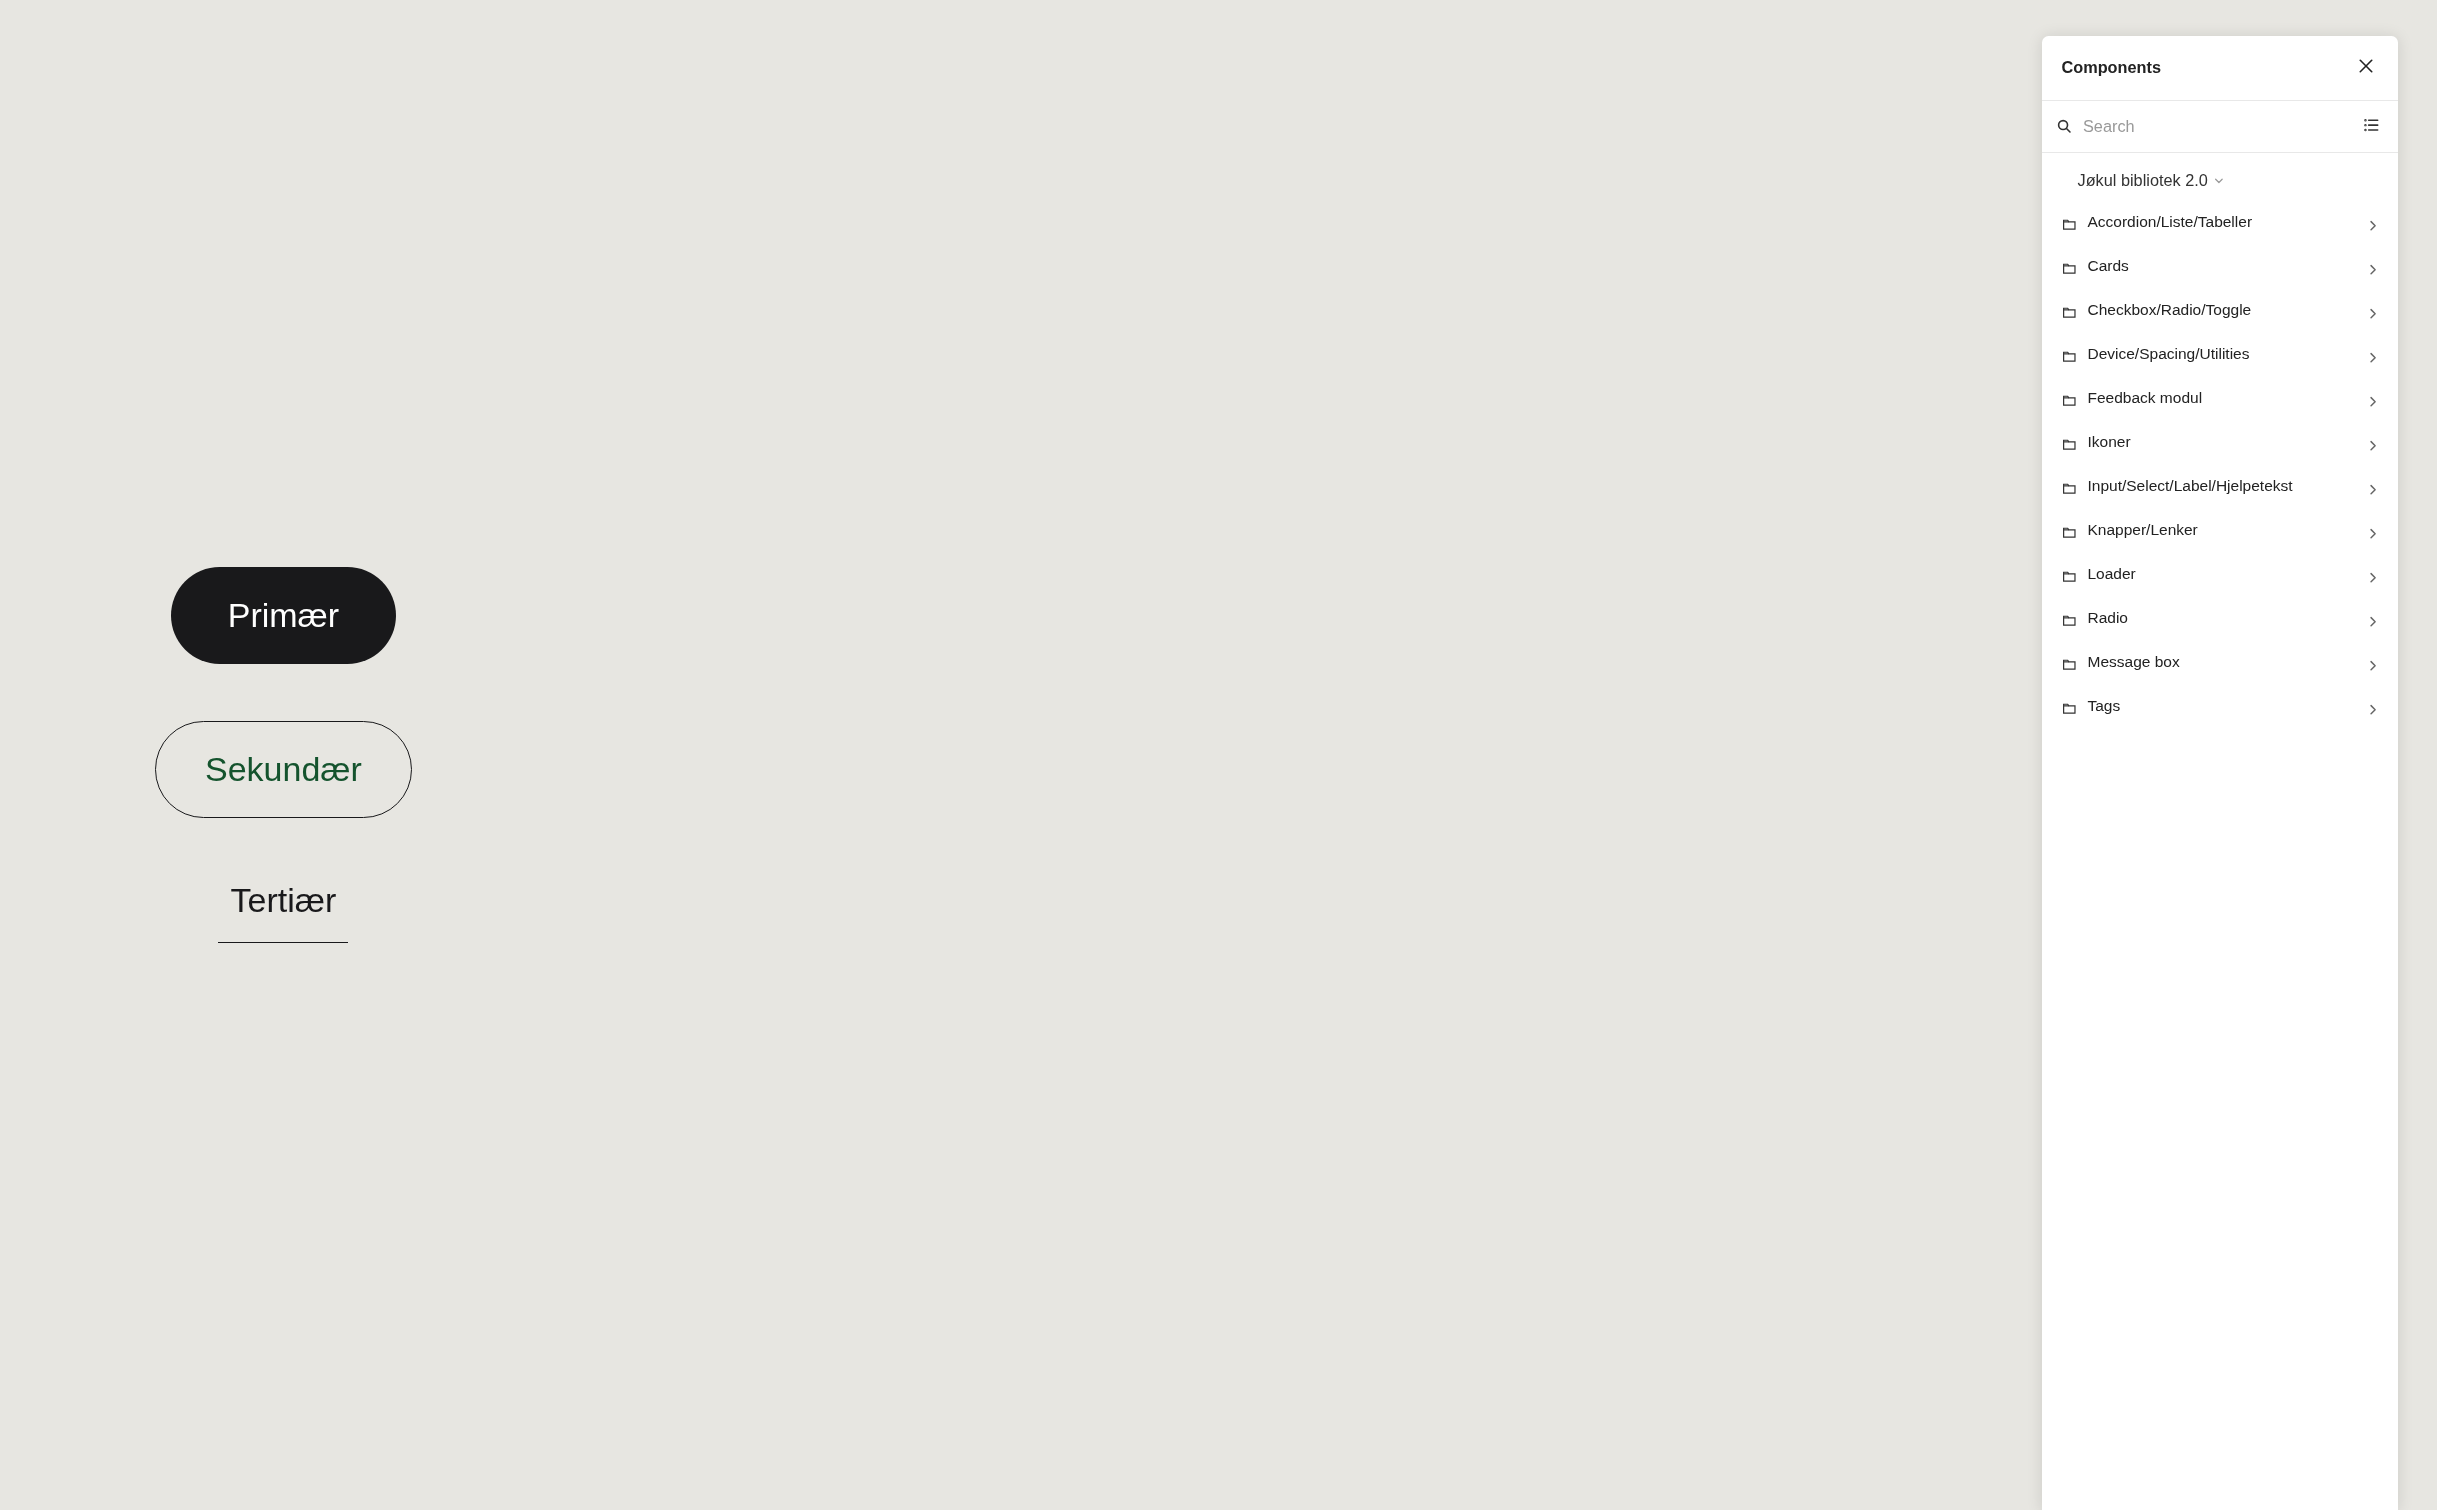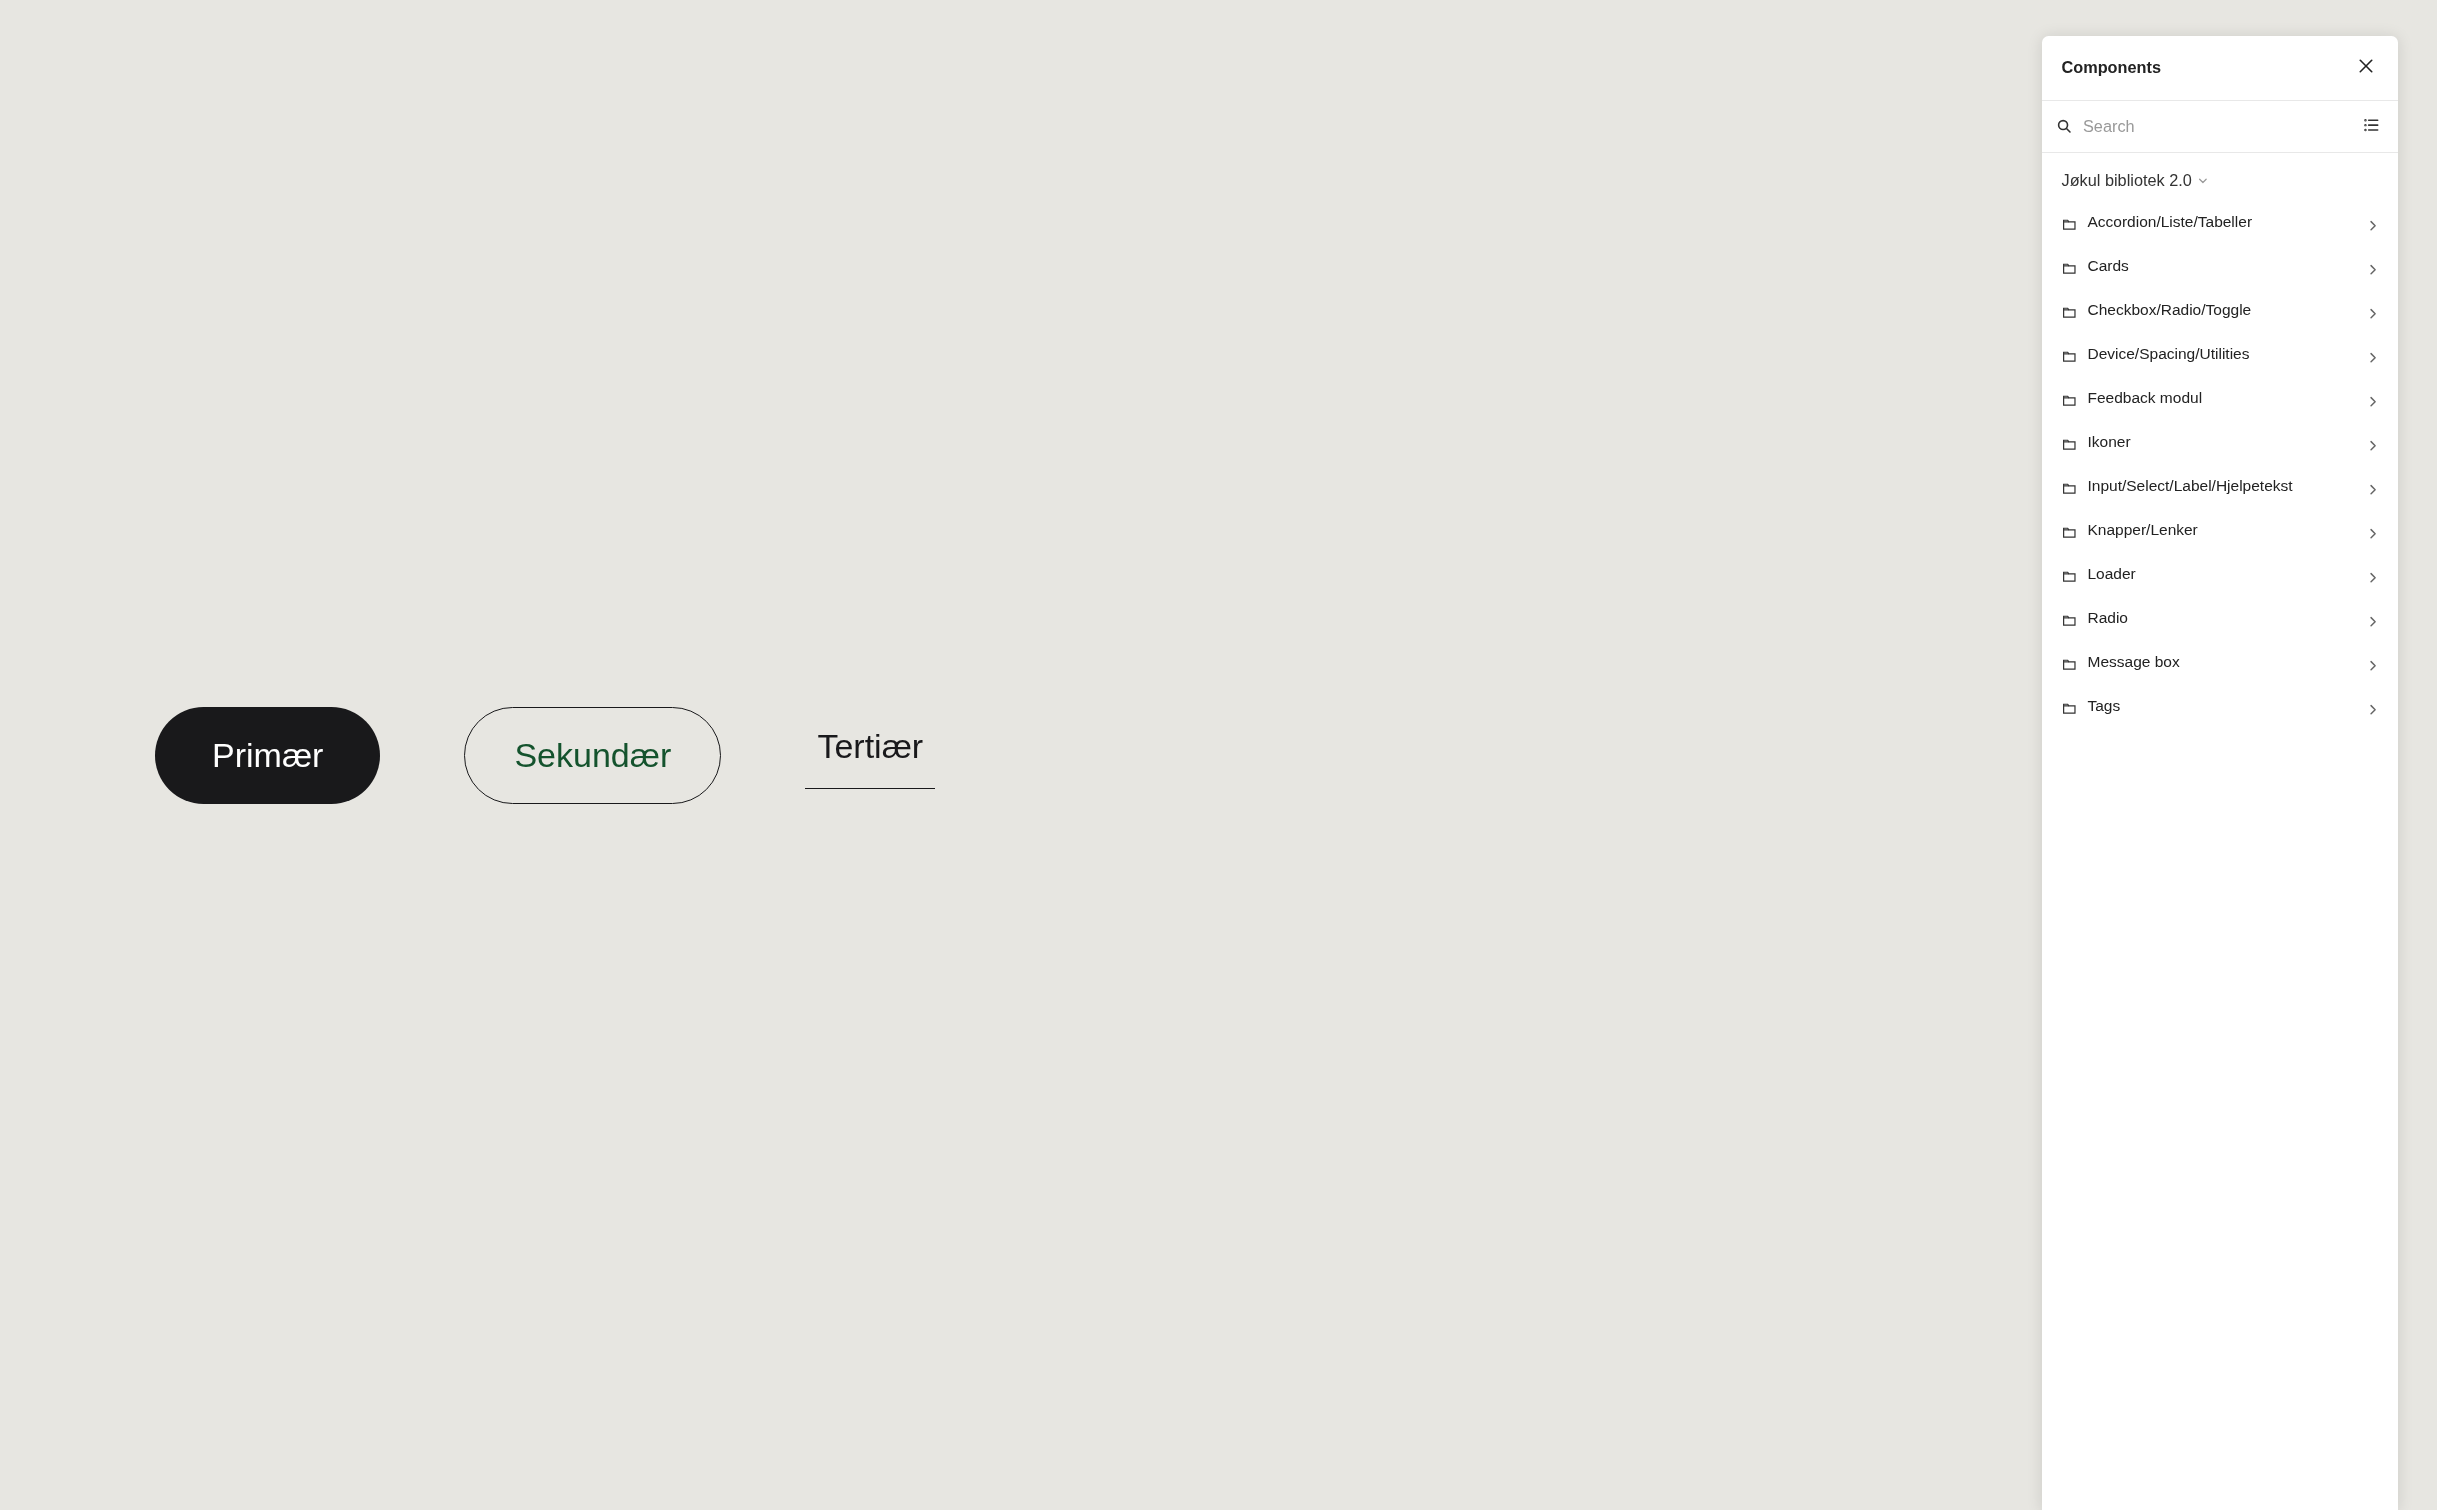--- a/index.html
+++ b/index.html
@@ -23,23 +23,23 @@
       left: 0;
       right: 0;
       bottom: 0;
       display: flex;
       align-items: center;
       padding-left: 155px;
     }
     
     .button-stack {
       display: flex;
-      flex-direction: row;
-      align-items: center;
-      gap: 84px;
+      flex-direction: column;
+      align-items: center;
+      gap: 57px;
     }
     
     .btn-primary {
       background: #19191B;
       color: white;
       border: none;
       border-radius: 813px;
       padding: 29px 57px;
       font-size: 34px;
       font-weight: 400;
@@ -152,20 +152,21 @@
       display: flex;
       align-items: center;
       gap: 6.5px;
       padding: 18px 19.5px 9.8px 19.5px;
     }
     
     .library-name {
       font-size: 16.3px;
       color: #333;
       font-weight: 400;
+      margin-left: 16px;
     }
     
     .folder-list {
       flex: 1;
       overflow-y: auto;
     }
     
     .folder-item {
       display: flex;
       align-items: flex-end;

